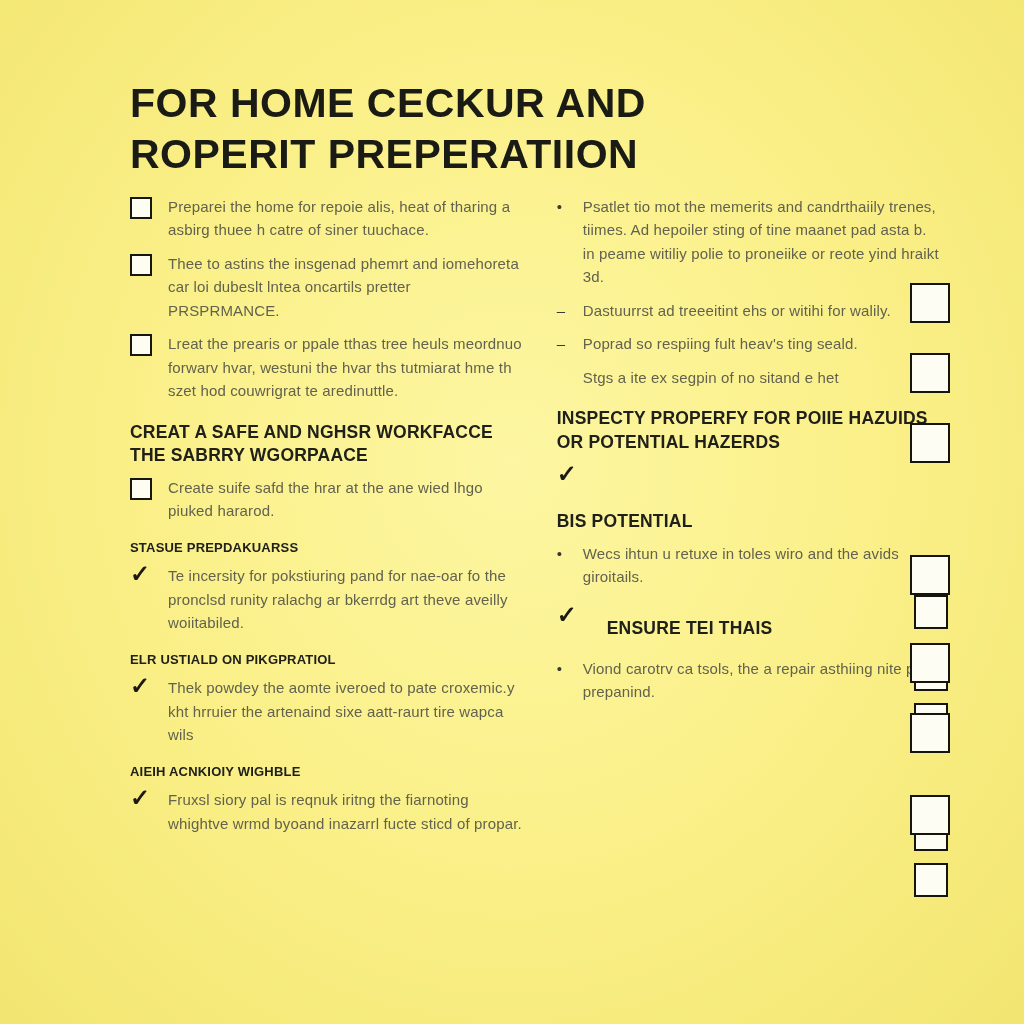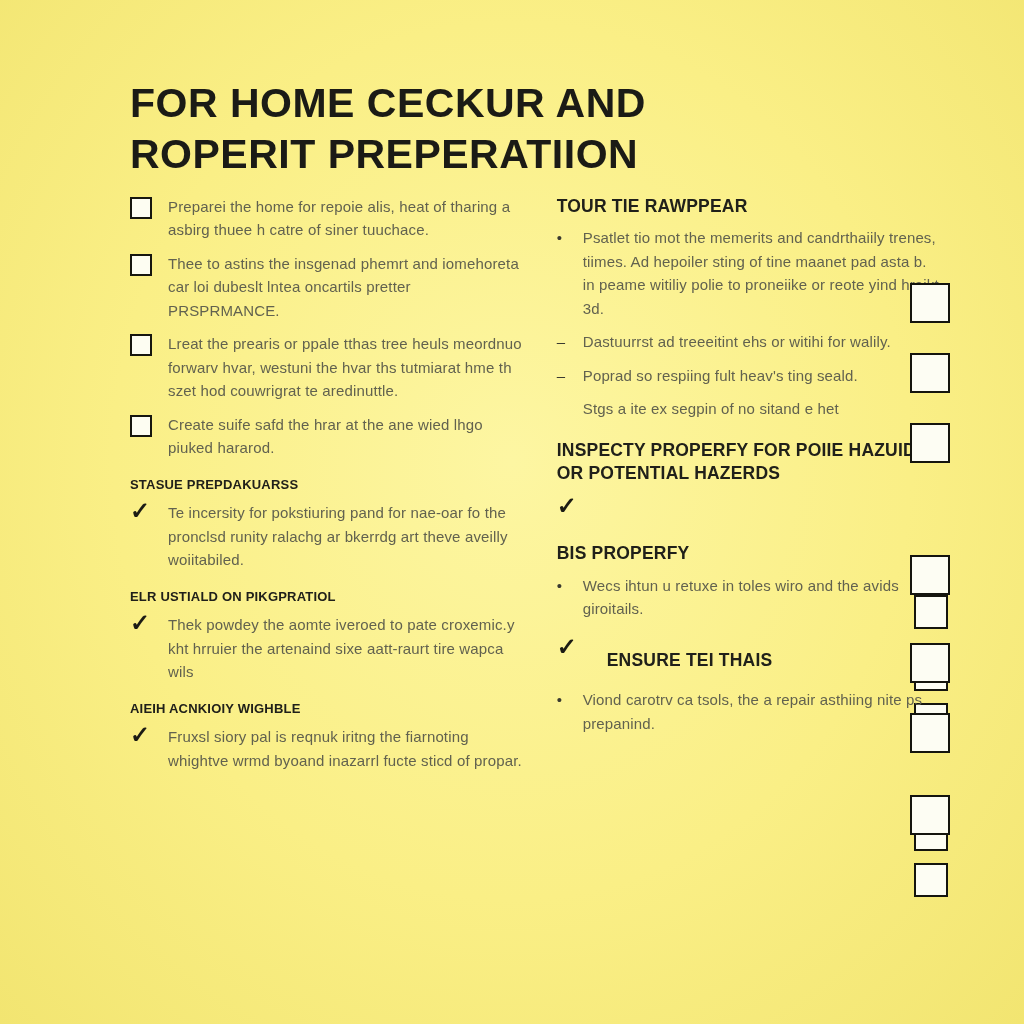--- a/index.html
+++ b/index.html
@@ -172,20 +172,21 @@
       </div>
       <div class="row">
         <div class="box"></div>
         <div class="txt">Thee to astins the insgenad phemrt and iomehoreta car loi dubeslt lntea oncartils pretter PRSPRMANCE.</div>
       </div>
       <div class="row">
         <div class="box"></div>
         <div class="txt">Lreat the prearis or ppale tthas tree heuls meordnuo forwarv hvar, westuni the hvar ths tutmiarat hme th szet hod couwrigrat te aredinuttle.</div>
       </div>
 
+      <div class="sec-head">CREAT A SAFE AND NGHSR WORKFACCE THE SABRRY WGORPAACE</div>
       <div class="row">
         <div class="box"></div>
         <div class="txt">Create suife safd the hrar at the ane wied lhgo piuked hararod.</div>
       </div>
 
       <div class="sec-head small">STASUE PREPDAKUARSS</div>
       <div class="row">
         <div class="tick">✓</div>
         <div class="txt">Te incersity for pokstiuring pand for nae-oar fo the pronclsd runity ralachg ar bkerrdg art theve aveilly woiitabiled.</div>
       </div>
@@ -206,21 +207,20 @@
         <div class="mid-box"></div>
         <div class="mid-box" style="margin-top:28px;"></div>
         <div class="mid-box"></div>
         <div class="mid-box" style="margin-top:80px;"></div>
         <div class="mid-box"></div>
       </div>
     </div>
 
     <div class="col-right">
 
-      <div class="sec-head" style="margin-top:0;">TOUR TIE RAWPPEAR</div>
 
       <div class="row">
         <div class="bullet">•</div>
         <div class="txt r">Psatlet tio mot the memerits and candrthaiily trenes, tiimes. Ad hepoiler sting of tine maanet pad asta b. in peame witiliy polie to proneiike or reote yind hraikt 3d.</div>
       </div>
       <div class="row">
         <div class="dash">–</div>
         <div class="txt r">Dastuurrst ad treeeitint ehs or witihi for walily.</div>
       </div>
       <div class="row">
@@ -231,21 +231,21 @@
         <div class="dash" style="visibility:hidden;">–</div>
         <div class="txt r">Stgs a ite ex segpin of no sitand e het</div>
       </div>
 
       <div class="sec-head">INSPECTY PROPERFY FOR POIIE HAZUIDS OR POTENTIAL HAZERDS</div>
 
       <div class="tbl-wrap">
         <div class="tick" style="margin-top:2px;">✓</div>
       </div>
 
-      <div class="sec-head" style="margin-top:26px;">BIS PROPERFY</div>
+      <div class="sec-head" style="margin-top:26px;">BIS POTENTIAL</div>
       <div class="row">
         <div class="bullet">•</div>
         <div class="txt r">Wecs ihtun u retuxe in toles wiro and the avids giroitails.</div>
       </div>
 
       <div class="row" style="margin-top:16px;margin-bottom:4px;">
         <div class="tick">✓</div>
         <div class="sec-head" style="margin:12px;">ENSURE TEI THAIS</div>
       </div>
       <div class="row">

